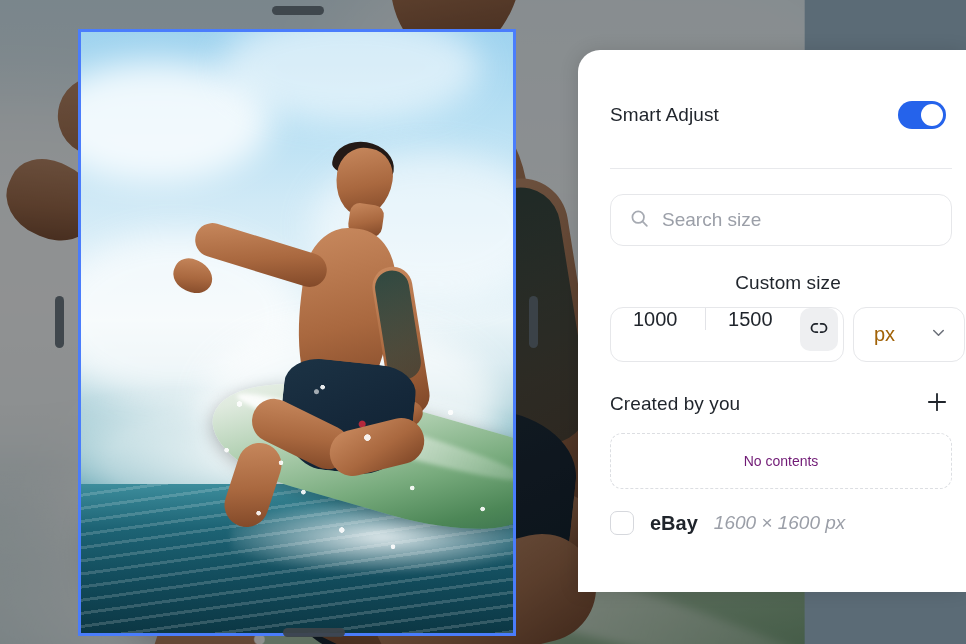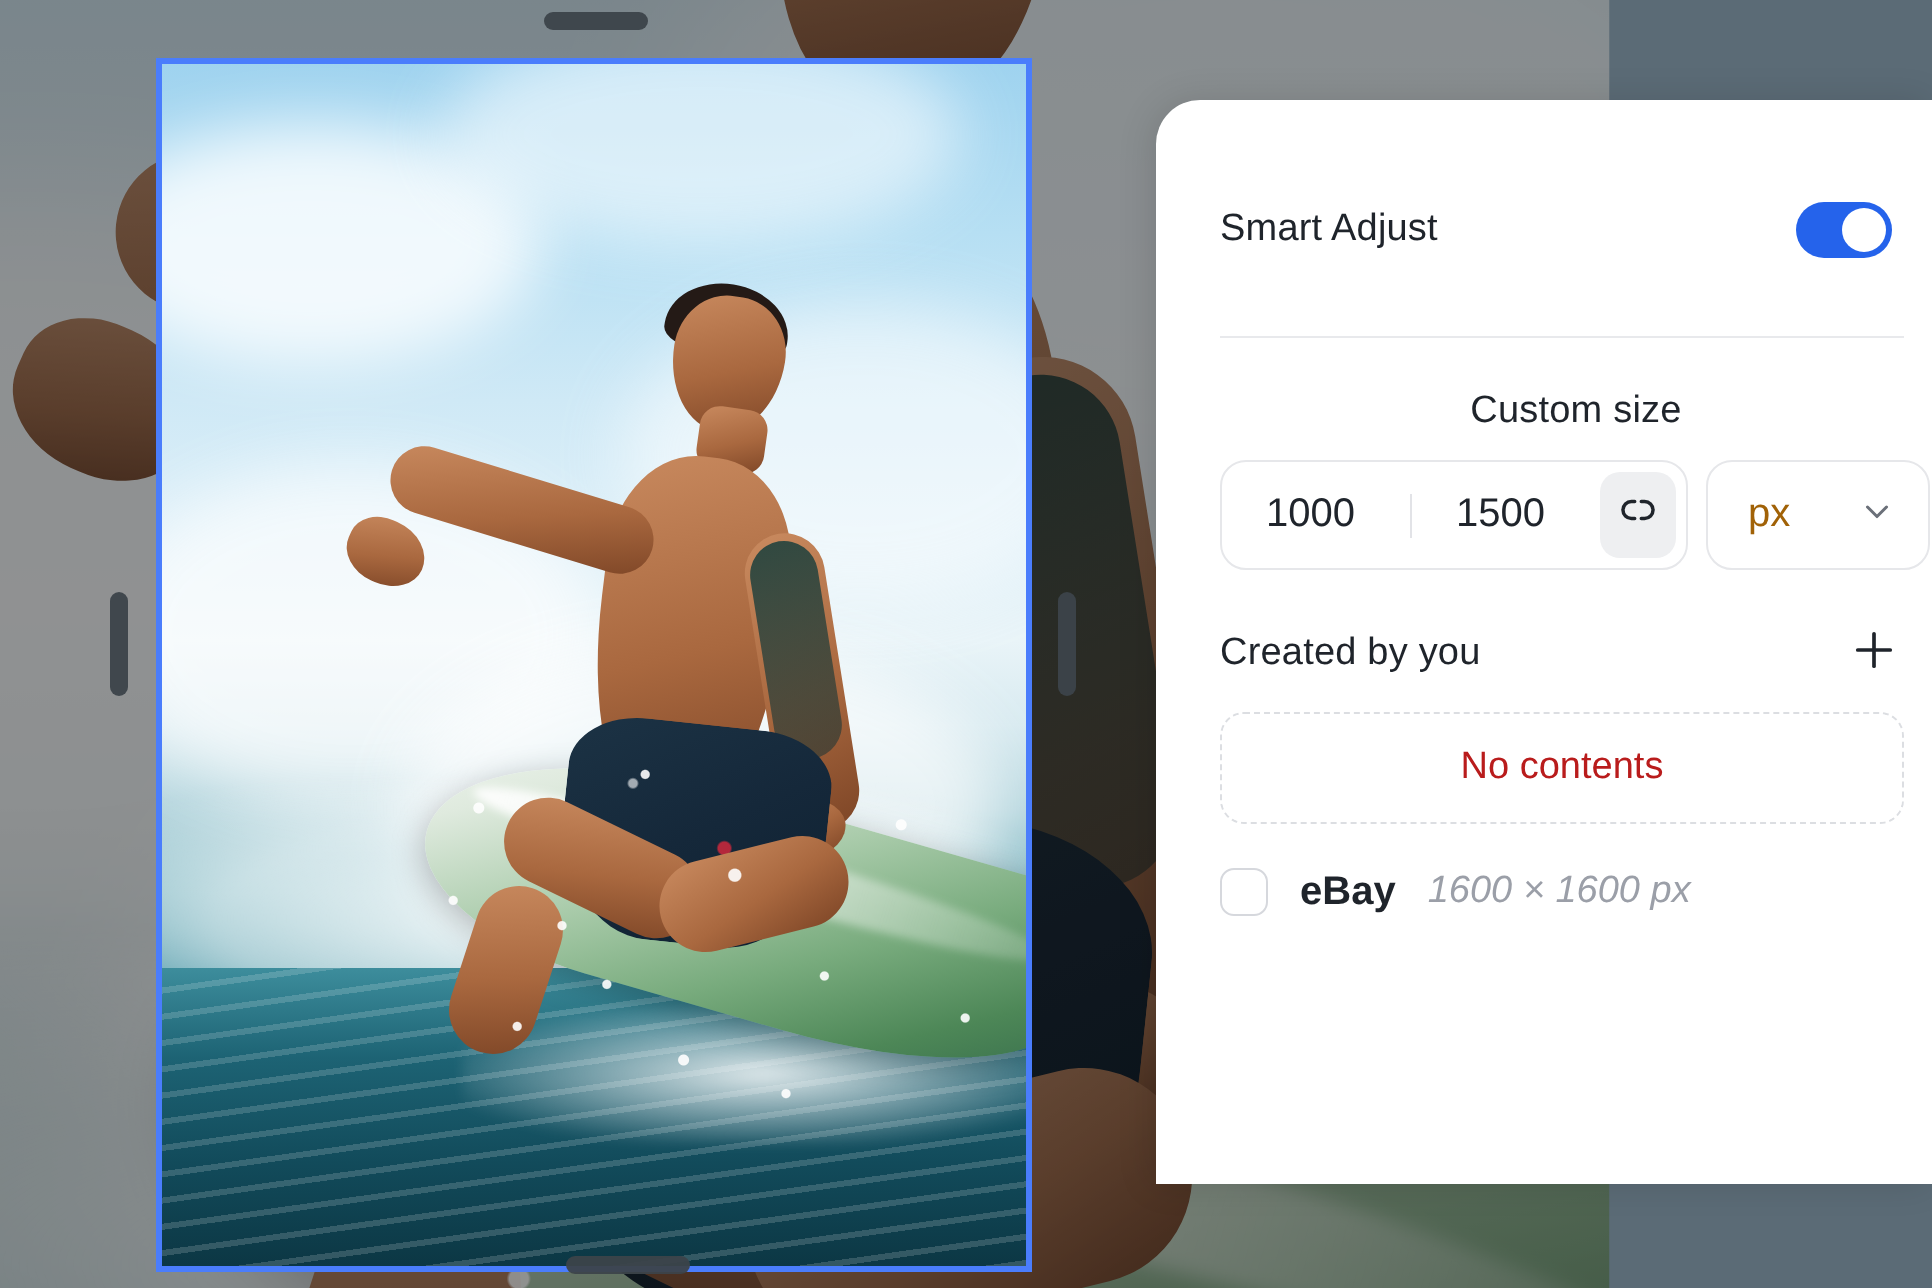--- a/index.html
+++ b/index.html
@@ -352,21 +352,20 @@
     align-items: center;
     gap: 9px;
   }
   .size-group {
     width: 234px;
     height: 55px;
     box-sizing: border-box;
     border: 1px solid #e6e7ea;
     border-radius: 13px;
     display: flex;
-    align-items: center;
     background: #fff;
     position: relative;
   }
   .size-input {
     width: 84px;
     text-align: left;
     padding-left: 22px;
     font-size: 20px;
     color: #1f242b;
     cursor: text;
@@ -426,22 +425,22 @@
   .empty-box {
     margin-top: 14px;
     width: 342px;
     height: 56px;
     box-sizing: border-box;
     border: 1px dashed #dcdee2;
     border-radius: 12px;
     display: flex;
     align-items: center;
     justify-content: center;
-    color: #b91c1c;
-    font-size: 19px;
+    color: #701a75;
+    font-size: 14px;
   }
 
   .sec-suggested { margin-top: 27px; }
 
   .suggest-row {
     margin-top: 22px;
     display: flex;
     align-items: center;
     gap: 16px;
     cursor: pointer;
@@ -546,20 +545,29 @@
 
       <div class="row-smart">
         <span class="smart-label">Smart Adjust</span>
         <div class="toggle">
           <div class="knob"></div>
         </div>
       </div>
 
       <div class="divider"></div>
 
+      <div class="search-box">
+        <span>
+          <svg width="21" height="21" viewBox="0 0 24 24" fill="none" stroke="#a6aab2" stroke-width="2" stroke-linecap="round">
+            <circle cx="10.5" cy="10.5" r="6.6"></circle>
+            <line x1="15.4" y1="15.4" x2="20.4" y2="20.4"></line>
+          </svg>
+        </span>
+        <span class="ph">Search size</span>
+      </div>
 
       <div class="section-title sec-custom">Custom size</div>
 
       <div class="size-row">
         <div class="size-group">
           <div class="size-input">1000</div>
           <div class="size-sep"></div>
           <div class="size-input second">1500</div>
           <div class="link-btn">
             <span>

